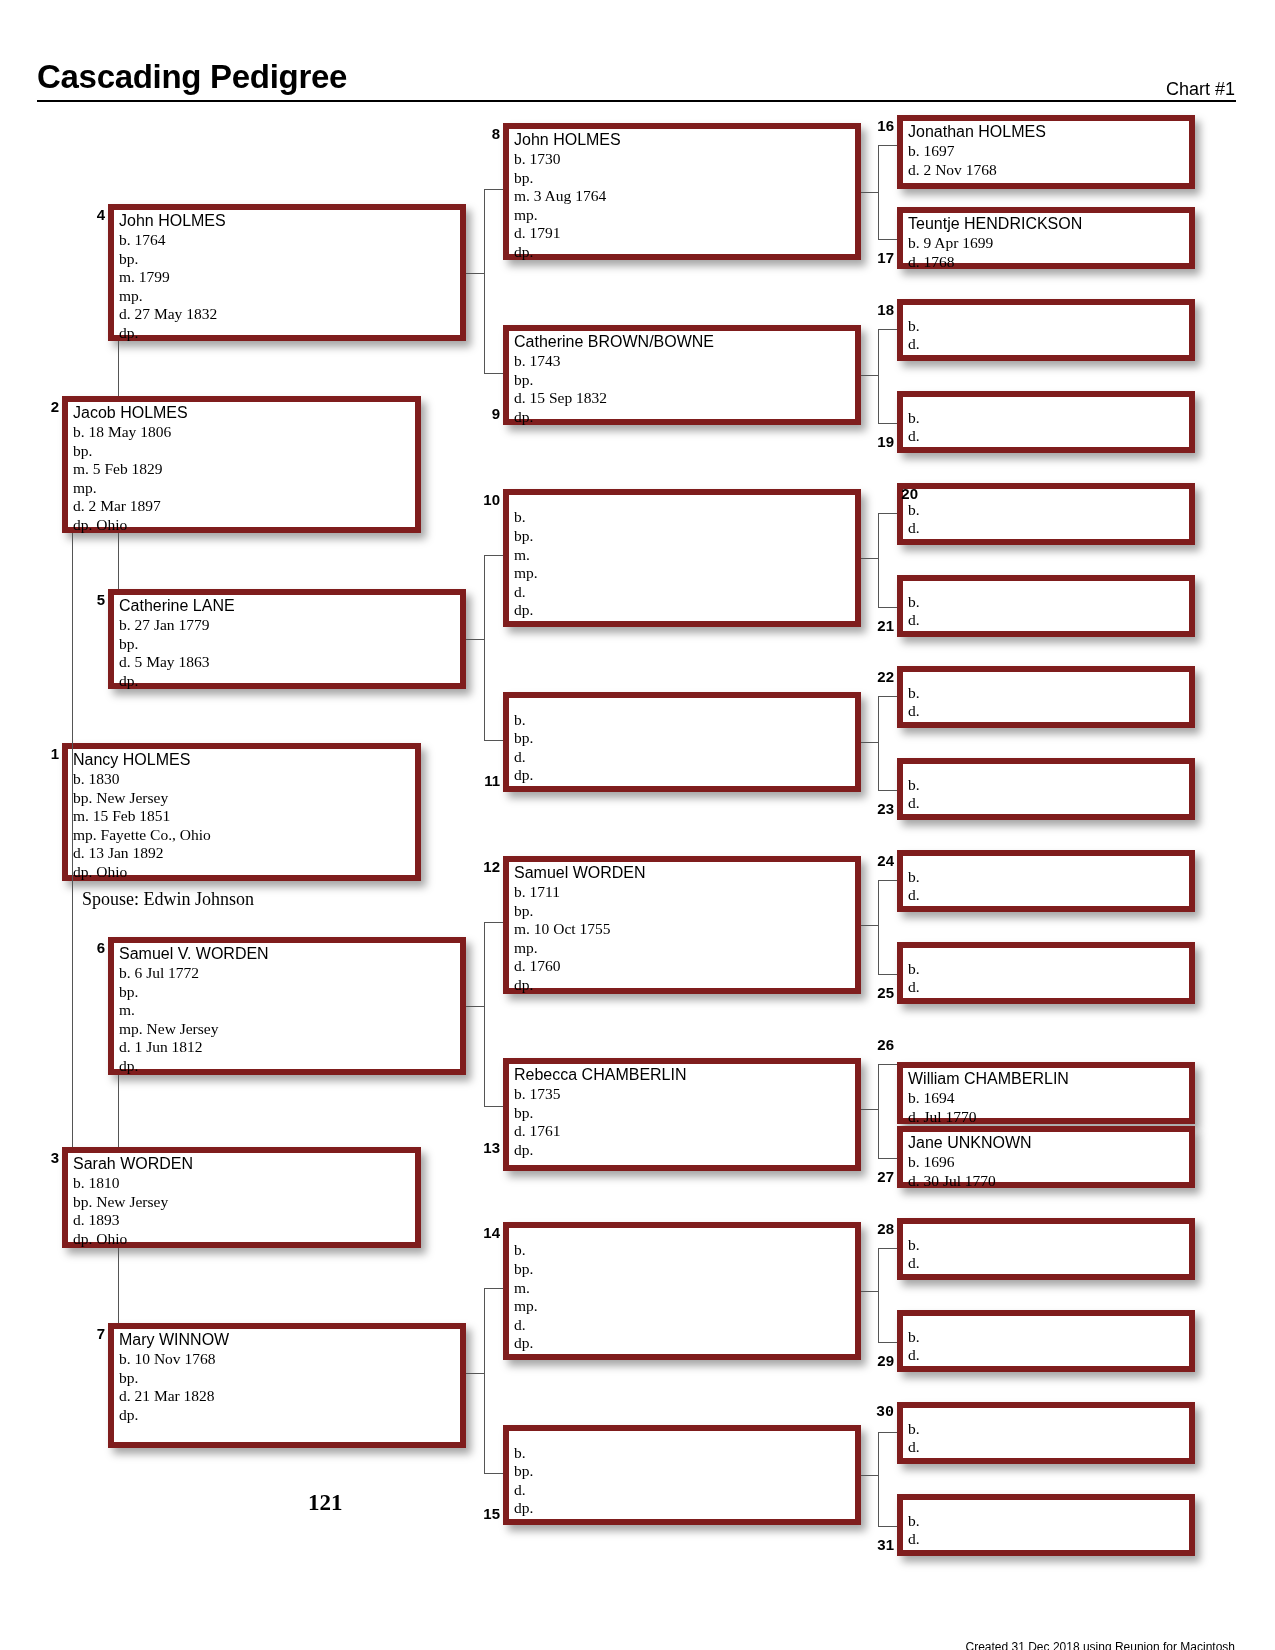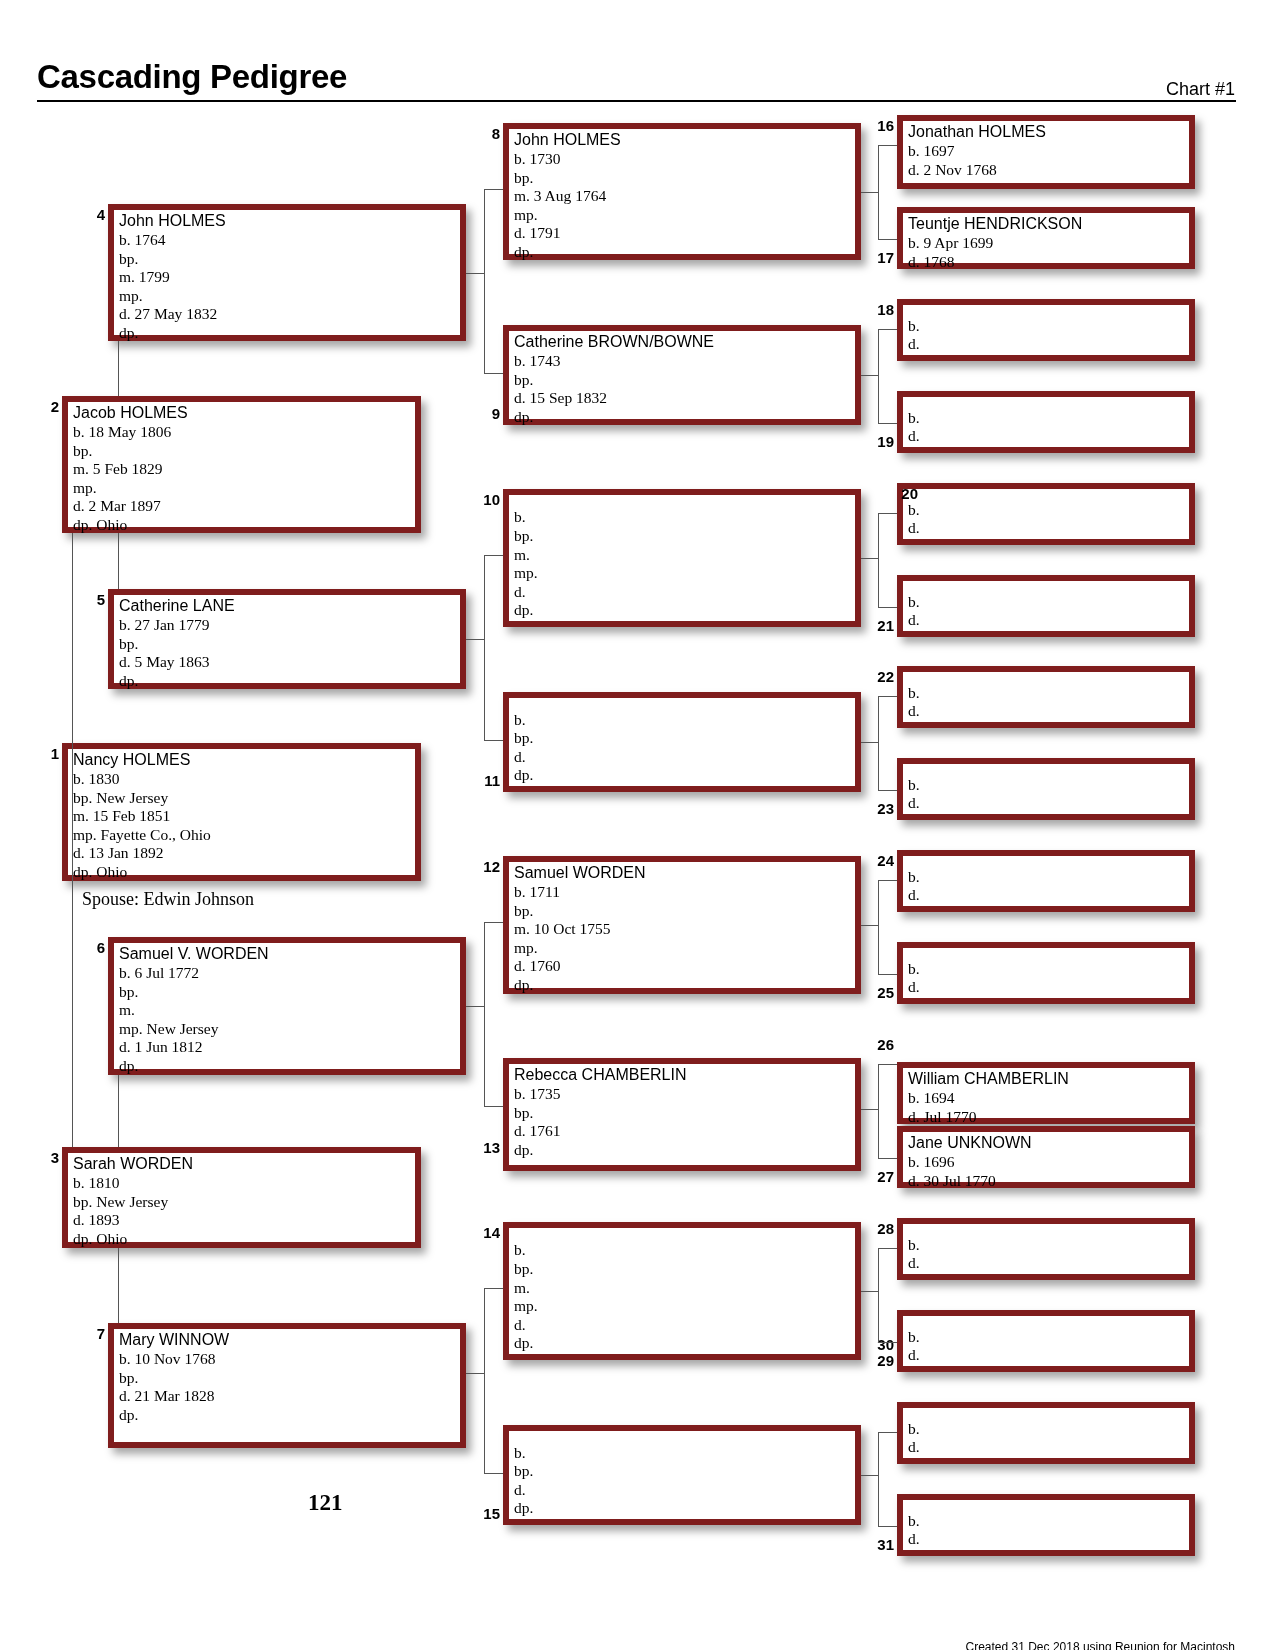--- a/index.html
+++ b/index.html
@@ -228,21 +228,21 @@
     <div class="num" style="left: 864px; top: 1220px;">28</div>
     <div class="box g4" style="left: 897px; top: 1310px; width: 298px; height: 62px; display: flex; flex-direction: column; justify-content: flex-end;">
       <div class="ev">b.</div>
       <div class="ev">d.</div>
     </div>
     <div class="num" style="left: 864px; top: 1352px;">29</div>
     <div class="box g4" style="left: 897px; top: 1402px; width: 298px; height: 62px; display: flex; flex-direction: column; justify-content: flex-end;">
       <div class="ev">b.</div>
       <div class="ev">d.</div>
     </div>
-    <div class="num" style="left: 864px; top: 1336px;">30</div>
+    <div class="num" style="left: 864px; top: 1404px; font-family: Liberation Mono, monospace;">30</div>
     <div class="box g4" style="left: 897px; top: 1494px; width: 298px; height: 62px; display: flex; flex-direction: column; justify-content: flex-end;">
       <div class="ev">b.</div>
       <div class="ev">d.</div>
     </div>
     <div class="num" style="left: 864px; top: 1536px;">31</div>
     <div class="line" style="left: 72px; top: 533px; width: 1.3px; height: 614px;"></div>
     <div class="line" style="left: 118px; top: 341px; width: 1.3px; height: 55px;"></div>
     <div class="line" style="left: 118px; top: 533px; width: 1.3px; height: 56px;"></div>
     <div class="line" style="left: 118px; top: 1075px; width: 1.3px; height: 72px;"></div>
     <div class="line" style="left: 118px; top: 1248px; width: 1.3px; height: 75px;"></div>

